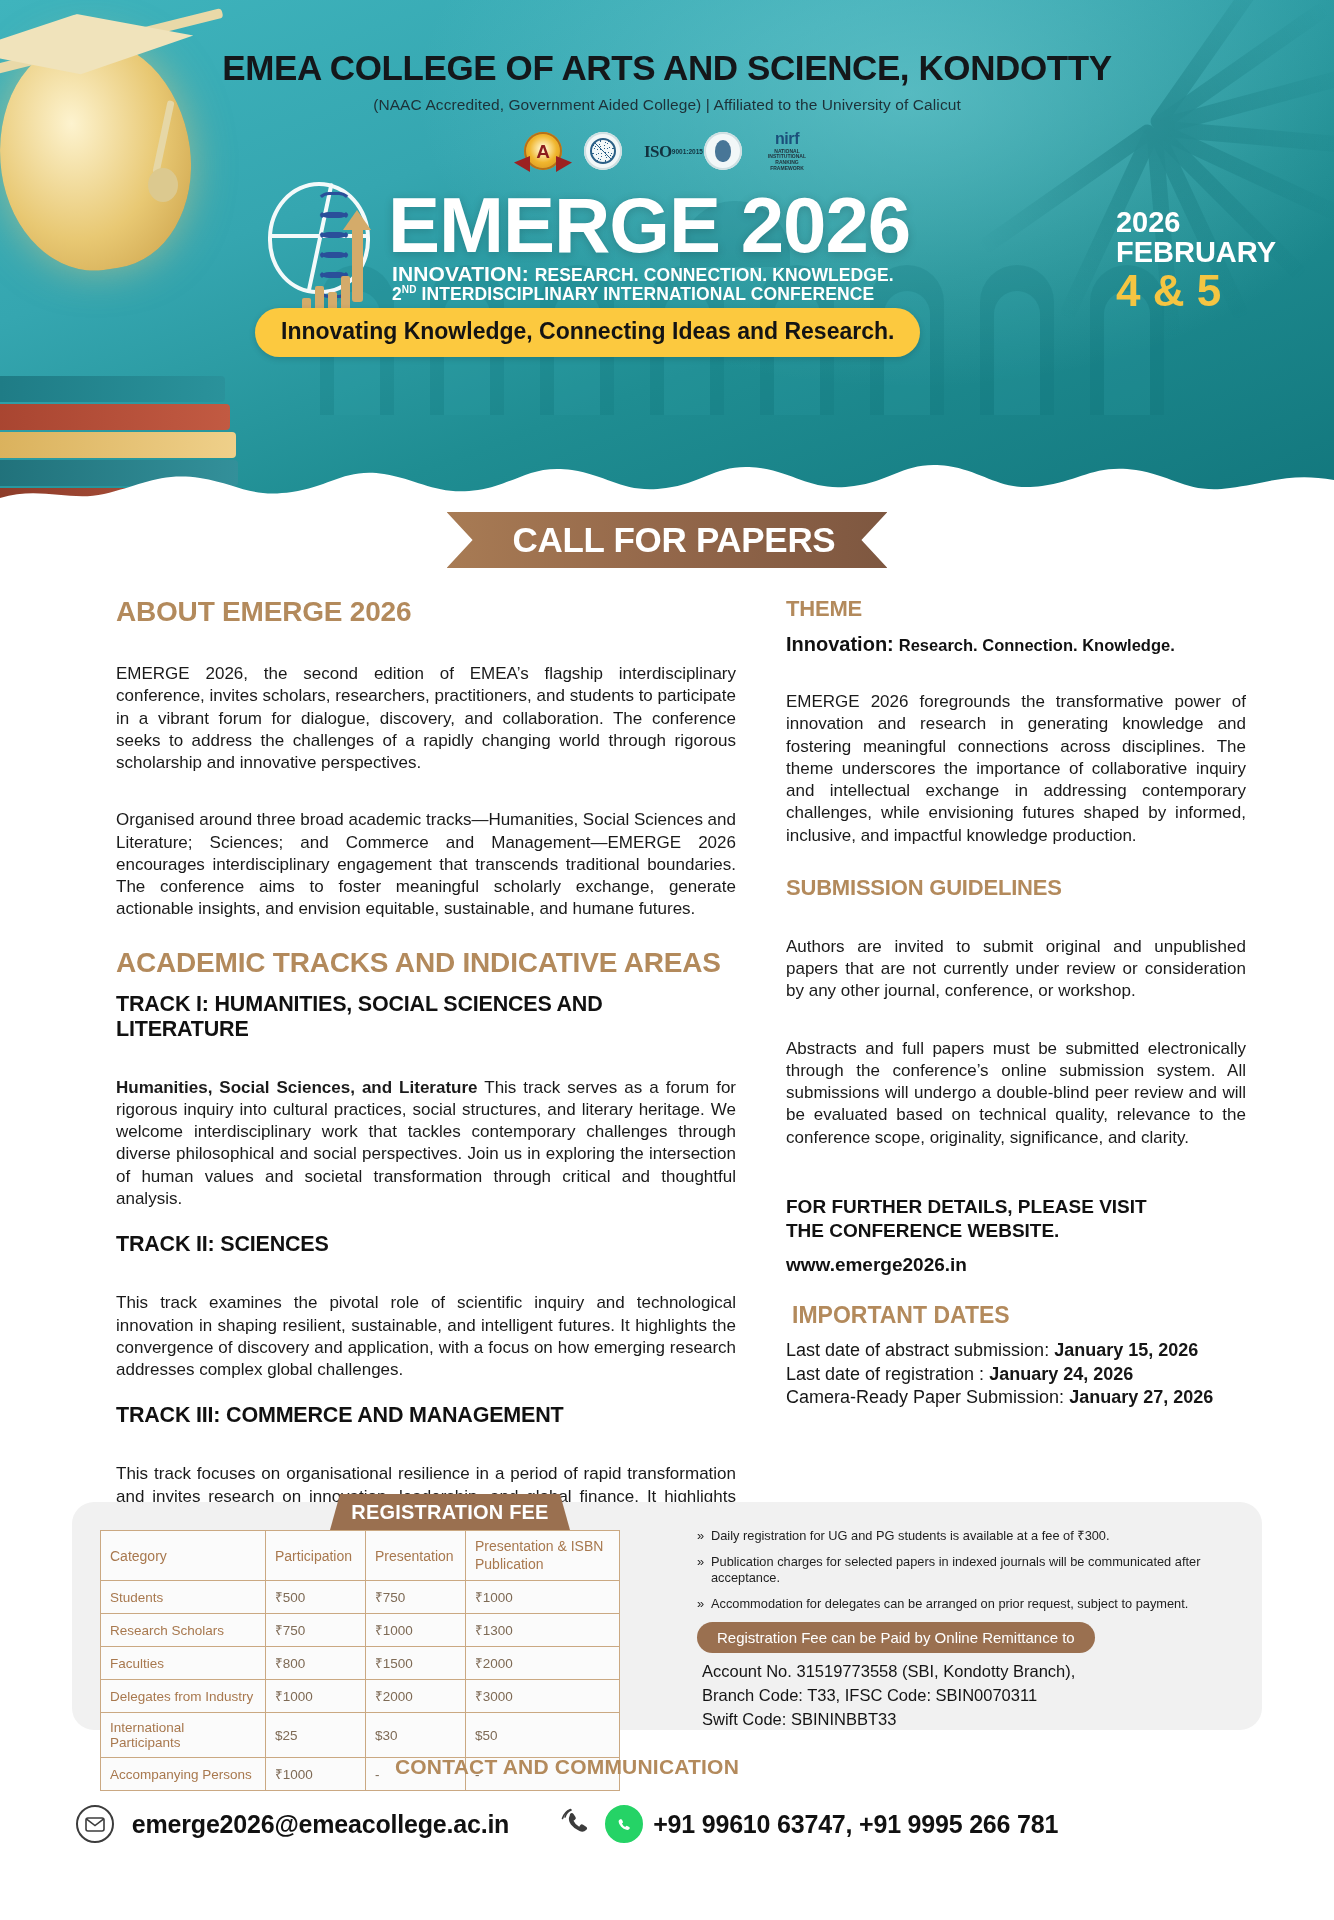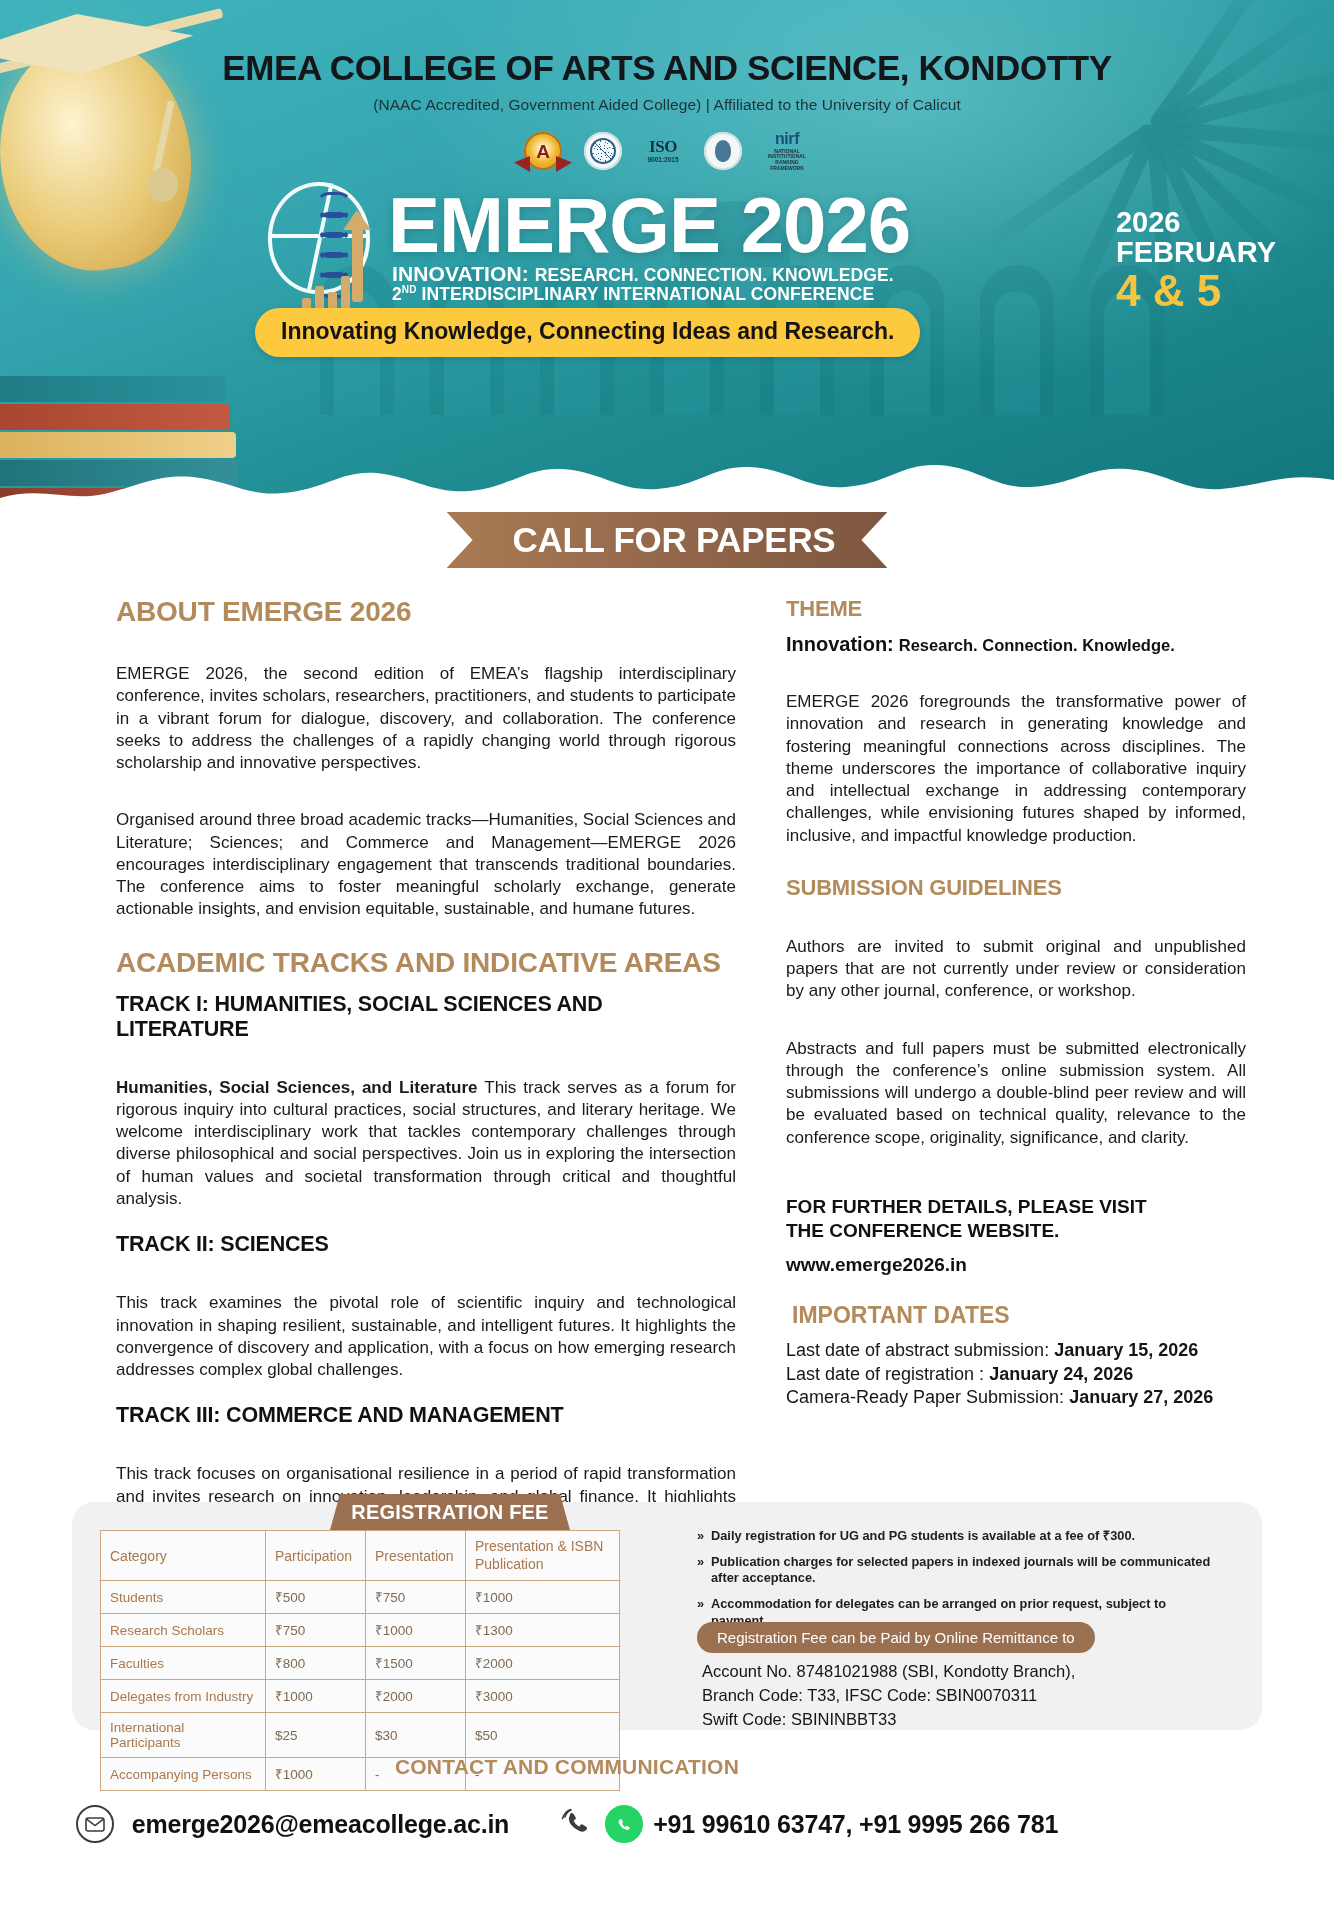--- a/index.html
+++ b/index.html
@@ -67,21 +67,21 @@
   .badge-naac .a{font-size:19px;font-weight:800;color:#8c1d1d;line-height:1;}
   .badge-naac::before,.badge-naac::after{
     content:'';position:absolute;top:24px;width:16px;height:16px;background:#9c2121;
     clip-path:polygon(0 0,100% 40%,0 100%);
   }
   .badge-naac::before{left:-10px;transform:scaleX(-1);}
   .badge-naac::after{right:-10px;}
   .badge-ugc{border-radius:50%;background:#f2f7f8;display:flex;align-items:center;justify-content:center;box-shadow:0 0 0 2px #cfdfe2 inset;}
   .wheel{width:26px;height:26px;border-radius:50%;border:2px solid #2a5f86;position:relative;background:
     conic-gradient(from 0deg,#2a5f86 0 2deg,transparent 2deg 15deg,#2a5f86 15deg 17deg,transparent 17deg 30deg,#2a5f86 30deg 32deg,transparent 32deg 45deg,#2a5f86 45deg 47deg,transparent 47deg 60deg,#2a5f86 60deg 62deg,transparent 62deg 75deg,#2a5f86 75deg 77deg,transparent 77deg 90deg,#2a5f86 90deg 92deg,transparent 92deg 105deg,#2a5f86 105deg 107deg,transparent 107deg 120deg,#2a5f86 120deg 122deg,transparent 122deg 135deg,#2a5f86 135deg 137deg,transparent 137deg 150deg,#2a5f86 150deg 152deg,transparent 152deg 165deg,#2a5f86 165deg 167deg,transparent 167deg 180deg,#2a5f86 180deg 182deg,transparent 182deg 195deg,#2a5f86 195deg 197deg,transparent 197deg 210deg,#2a5f86 210deg 212deg,transparent 212deg 225deg,#2a5f86 225deg 227deg,transparent 227deg 240deg,#2a5f86 240deg 242deg,transparent 242deg 255deg,#2a5f86 255deg 257deg,transparent 257deg 270deg,#2a5f86 270deg 272deg,transparent 272deg 285deg,#2a5f86 285deg 287deg,transparent 287deg 300deg,#2a5f86 300deg 302deg,transparent 302deg 315deg,#2a5f86 315deg 317deg,transparent 317deg 330deg,#2a5f86 330deg 332deg,transparent 332deg 345deg,#2a5f86 345deg 347deg,transparent 347deg 360deg);}
-  .badge-iso{display:flex;flex-direction:column;align-items:center;justify-content:center;color:#12323f;}
+  .badge-iso{display:flex;flex-direction:row;align-items:center;color:#12323f;}
   .badge-iso .iso{font-size:17px;font-weight:800;letter-spacing:-.5px;line-height:1;font-family:"Liberation Serif",serif;}
   .badge-iso .isosub{font-size:6.5px;font-weight:700;line-height:1.1;margin-top:1px;}
   .badge-seal{border-radius:50%;background:#f2f7f8;box-shadow:0 0 0 2px #cfdfe2 inset;display:flex;align-items:center;justify-content:center;}
   .badge-seal .in{width:16px;height:22px;background:#2a5f86;border-radius:50% 50% 45% 45%;opacity:.85;}
   .badge-nirf{display:flex;flex-direction:column;align-items:center;justify-content:center;width:46px;}
   .badge-nirf .nirf{font-size:16px;font-weight:800;color:#1b4f7a;line-height:1;letter-spacing:-.4px;}
   .badge-nirf .nirfsub{font-size:5px;font-weight:700;color:#21333d;line-height:1.15;text-align:center;margin-top:2px;}
 
   .emblem{position:absolute;left:268px;top:178px;width:120px;height:140px;}
   .globe{position:absolute;left:0;top:4px;width:102px;height:112px;border:4px solid #ffffff;border-radius:50% 50% 48% 48%;opacity:.95;}
@@ -172,21 +172,21 @@
     background:#fbfbfb;
   }
   table.fee th,table.fee td{
     border:1px solid #caa882;color:#a8784e;font-size:13.5px;
     padding:7px 9px;text-align:left;vertical-align:middle;
   }
   table.fee th{font-weight:400;font-size:14px;}
   table.fee td.val{color:#7e6a55;}
   table.fee th.wide{line-height:1.25;}
 
-  .notes{position:absolute;left:625px;top:26px;width:520px;font-weight:bold;}
+  .notes{position:absolute;left:625px;top:26px;width:520px;}
   .note{font-size:12.8px;color:#1e1e1e;line-height:1.3;margin-bottom:9px;padding-left:14px;position:relative;}
   .note::before{content:'»';position:absolute;left:0;top:0;color:#1e1e1e;}
   .payband{
     position:absolute;left:625px;top:120px;
     background:#9a7050;color:#fff;font-size:15px;
     padding:7px 20px;border-radius:16px;
   }
   .bank{position:absolute;left:630px;top:158px;font-size:16.5px;color:#141414;line-height:1.45;}
 
   
@@ -409,21 +409,21 @@
 
   <div class="notes">
     <div class="note">Daily registration for UG and PG students is available at a fee of ₹300.</div>
     <div class="note">Publication charges for selected papers in indexed journals will be communicated after acceptance.</div>
     <div class="note">Accommodation for delegates can be arranged on prior request, subject to payment.</div>
   </div>
 
   <div class="payband">Registration Fee can be Paid by Online Remittance to</div>
 
   <div class="bank">
-    <div>Account No. 87481021988 (SBI, Kondotty Branch),</div>
+    <div>Account No. 31519773558 (SBI, Kondotty Branch),</div>
     <div>Branch Code: T33, IFSC Code: SBIN0070311</div>
     <div>Swift Code: SBININBBT33</div>
   </div>
 </div>
 
 <div class="footer">
   <div class="contact-h">CONTACT AND COMMUNICATION</div>
   <div class="contact-row">
     <div class="ic">
       <svg width="20" height="15" viewBox="0 0 20 15">

